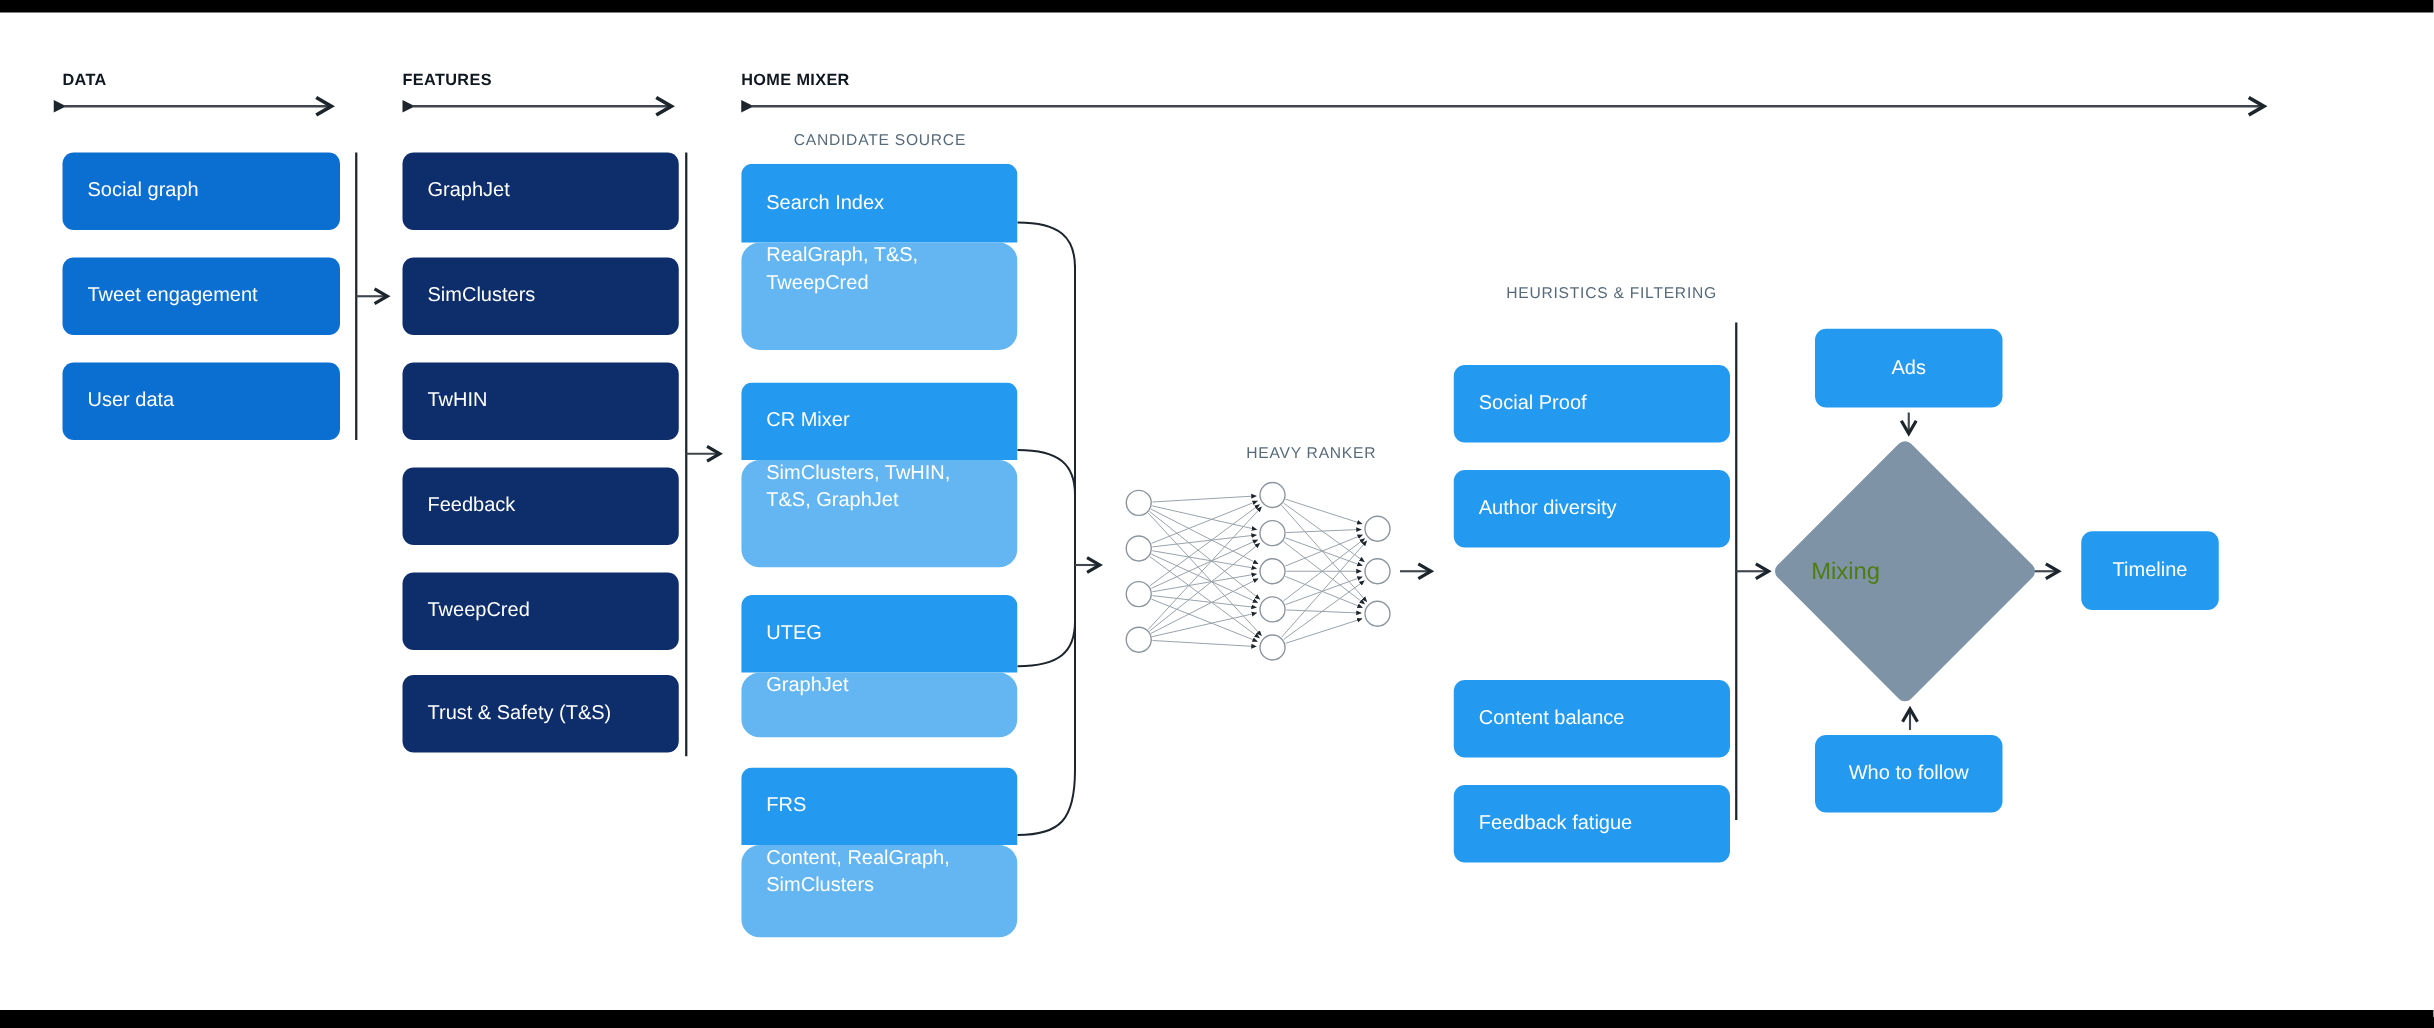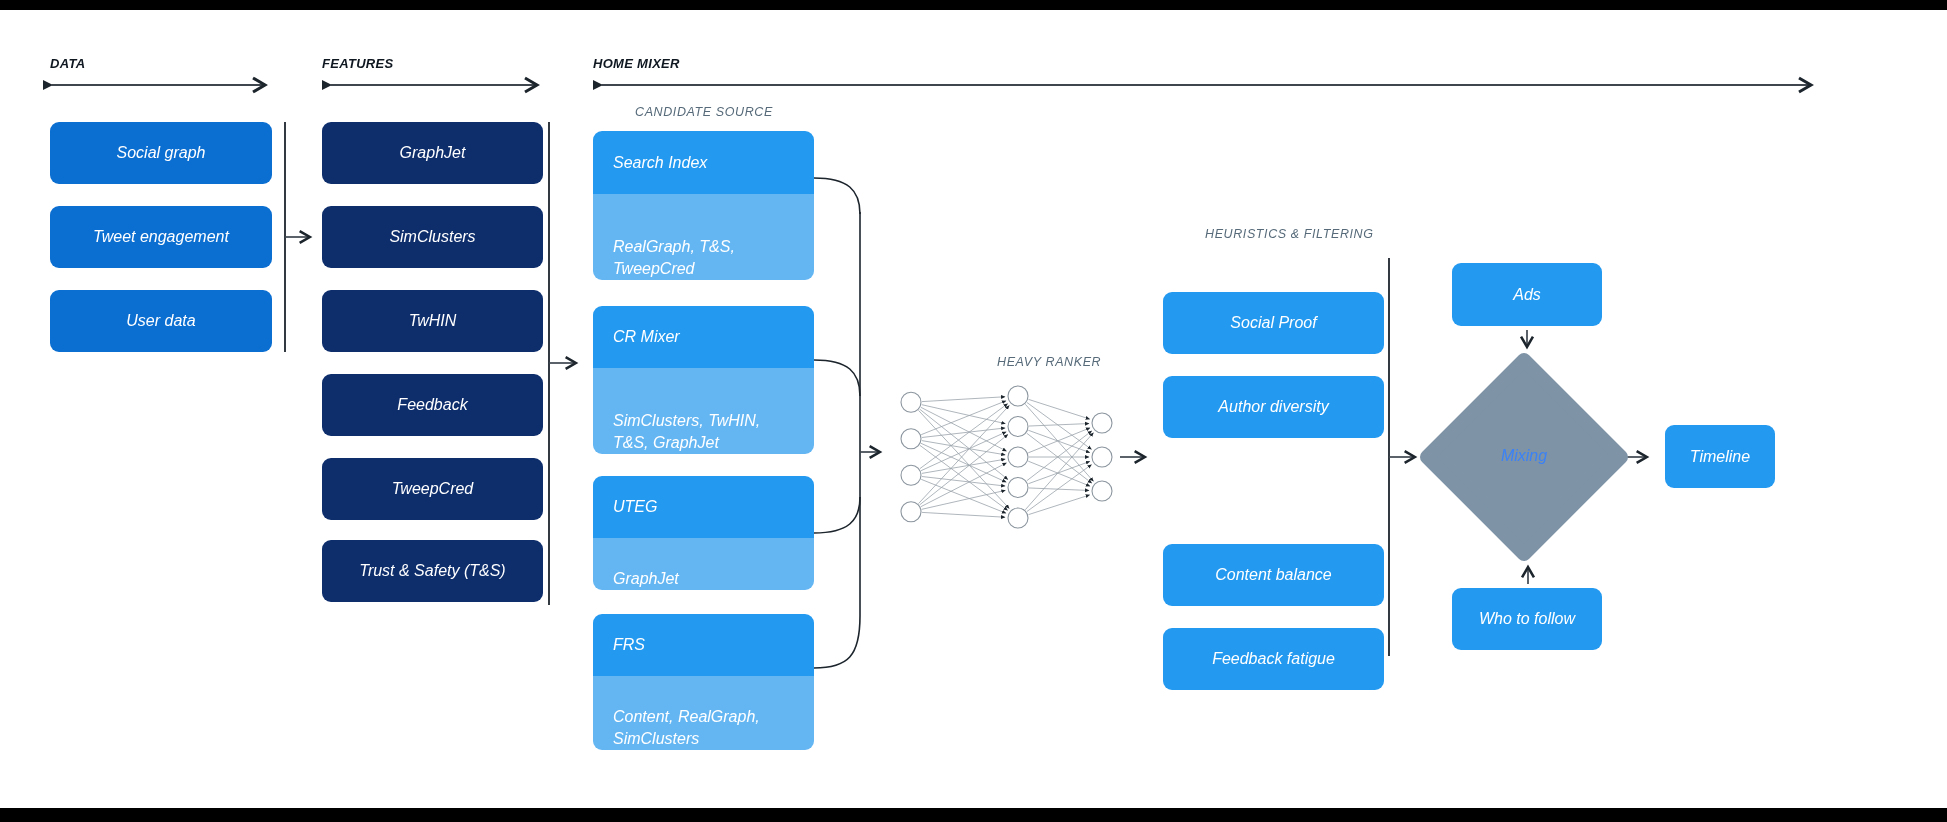--- a/index.html
+++ b/index.html
@@ -1,58 +1,57 @@
 <!DOCTYPE html>
 <html style="--data_blue: #0b6ed1; --features_navy: #0d2d6b; --bright_blue: #2399f0; --light_blue: #64b6f3; --diamond_gray: #7e93a6; --line_dark: #3f464e; --arrow_dark: #1c242c; --net_line: #9aa3ab; --net_node: #8b959e; --heading_dark: #0f1720; --subheading_gray: #566a79;"><head>
 <meta charset="utf-8">
 <style>
   html,body{margin:0;padding:0;background:#ffffff;}
   .stage{
     position:relative;width:1947px;height:822px;overflow:hidden;background:#fff;
     font-family:"Liberation Sans", sans-serif;
-    font-style:italic;
   }
   .bar{position:absolute;left:0;width:1947px;background:#000;}
   .bar.top{top:0;height:10px;}
   .bar.bottom{top:808px;height:14px;}
   svg.underlay{position:absolute;left:0;top:0;}
   .col-header{
     position:absolute;font-size:13px;font-weight:bold;letter-spacing:.3px;
     color:var(--heading_dark);
   }
   .section-label{
     position:absolute;font-size:12.5px;letter-spacing:.6px;
     color:var(--subheading_gray);
     margin-left:42px;
   }
   .box{
     position:absolute;border-radius:9px;color:#fff;font-size:16px;
     display:flex;align-items:center;box-sizing:border-box;
   }
-  .box.pad{padding:0 20px;justify-content:center;}
+  .box.pad{padding:0 20px;}
   .box.center{justify-content:center;text-align:center;}
   .data-box{background:var(--data_blue);width:222px;height:62px;left:50px;}
   .feat-box{background:var(--features_navy);width:221px;height:62px;left:322px;}
   .heur-box{background:var(--bright_blue);width:221px;height:62px;left:1163px;margin-top:34px;}
   .mix-box{background:var(--bright_blue);width:150px;left:1452px;}
   .cand-group{
     position:absolute;left:593px;width:221px;border-radius:9px;overflow:hidden;
     color:#fff;font-size:16px;
   }
   .cand-head{
     background:var(--bright_blue);display:flex;align-items:center;padding:12px 20px;
     box-sizing:border-box;
   }
   .cand-sub{
-    background:var(--light_blue);display:flex;align-items:flex-end;padding:0 20px;
-    box-sizing:border-box;line-height:22px;
+    background:var(--light_blue);display:flex;align-items:flex-start;padding:0 20px;
+    box-sizing:border-box;line-height:22px;border-radius:15px;
   }
   .diamond-label{
-    position:absolute;left:1449px;top:447px;width:150px;text-align:center;
-    color:#3b82f6;font-size:16px;
+    position:absolute;left:1449px;top:447px;width:150px;
+    color:#4d7c0f;font-size:19px;
   }
 </style>
 </head>
 <body>
 
 <div class="stage">
 
   <svg class="underlay" width="1947" height="822" viewBox="0 0 1947 822">
     <defs>
       <marker id="chev" markerWidth="9" markerHeight="10" refX="6.5" refY="4.5" orient="auto">

